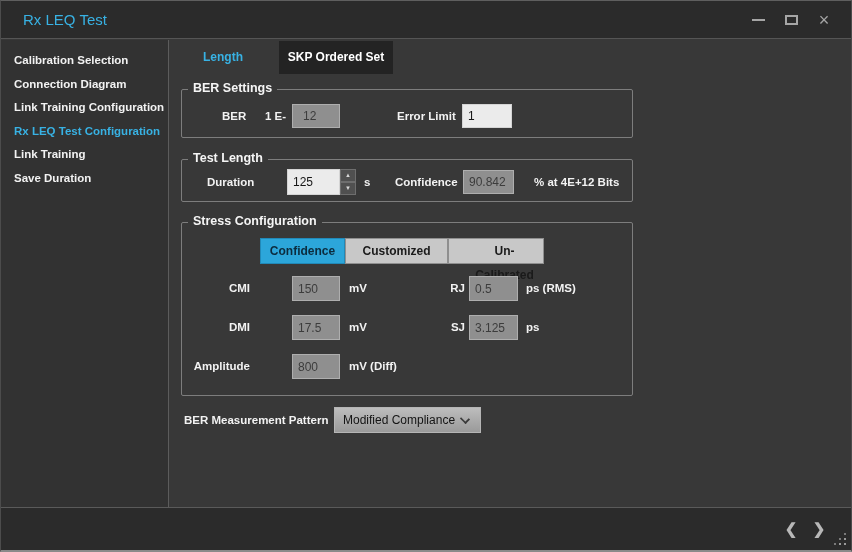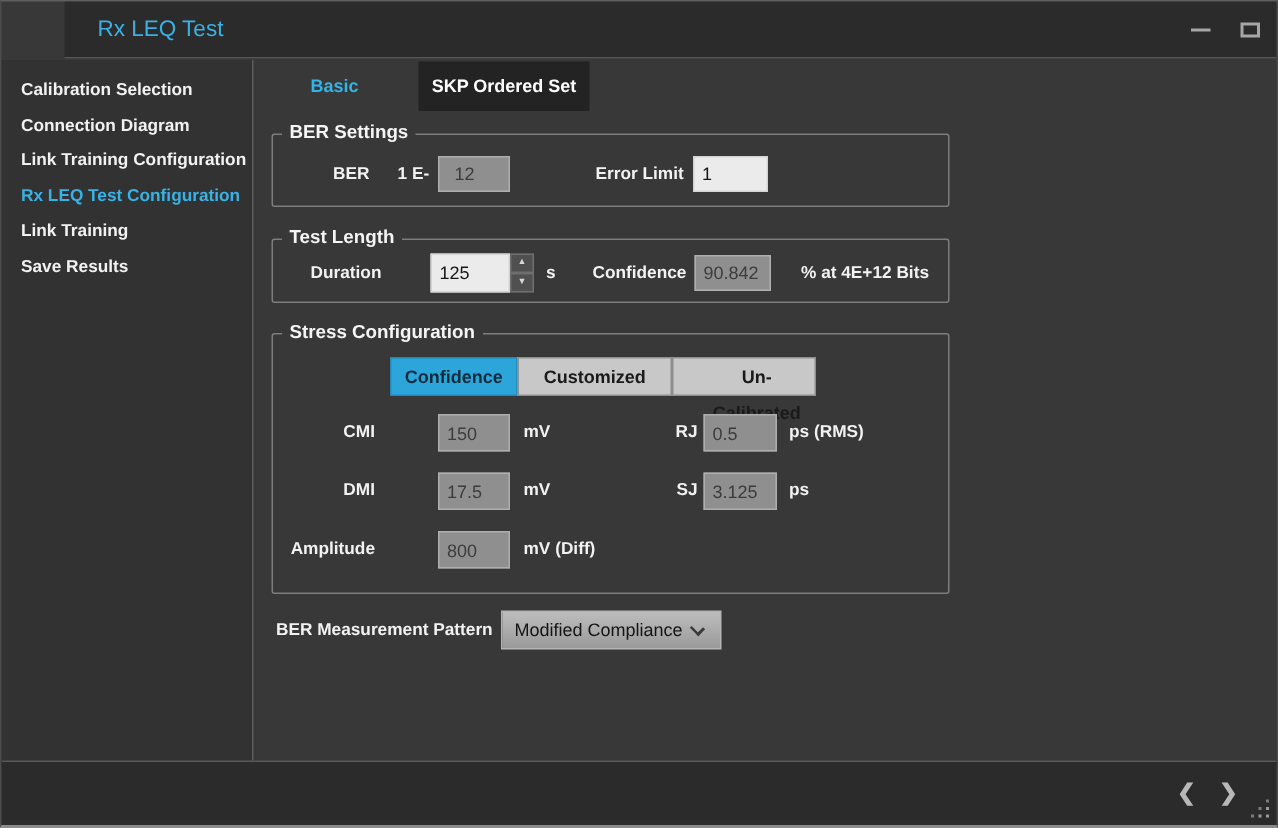--- a/index.html
+++ b/index.html
@@ -11,21 +11,21 @@
     background:#383838;
     border:1px solid #4c4c4c;
     border-top:1px solid #5f5f5f;
     border-bottom:2px solid #8a8a8a;
     overflow:hidden;
   }
 
   
   .titlebar{
     position:absolute; left:0; top:0; right:0; height:38px;
-    background:#2b2b2b; border-bottom:1px solid #555;margin-left:42px;
+    background:#2b2b2b; border-bottom:1px solid #555;
   }
   .title{
     position:absolute; left:22px; top:0; line-height:38px;
     color:#38b2e4; font-size:15px;
   }
   .win-btn{
     position:absolute; top:0; width:26px; height:37px;
     display:flex; align-items:center; justify-content:center;
     color:#a6a6a6; cursor:default;
   }
@@ -191,26 +191,26 @@
       <span class="close-glyph">×</span>
     </div>
   </div>
 
   <nav class="sidebar">
     <div class="side-item">Calibration Selection</div>
     <div class="side-item">Connection Diagram</div>
     <div class="side-item">Link Training Configuration</div>
     <div class="side-item active">Rx LEQ Test Configuration</div>
     <div class="side-item">Link Training</div>
-    <div class="side-item">Save Results</div>
+    <div class="side-item">Save Duration</div>
   </nav>
 
   <main class="content">
 
-    <div class="tab basic">Basic</div>
+    <div class="tab basic">Length</div>
     <div class="tab skp">SKP Ordered Set</div>
 
     <section class="groupbox gb-ber">
       <span class="legend">BER Settings</span>
       <span class="lbl ber-lbl">BER</span>
       <span class="lbl ber-prefix">1 E-</span>
       <input class="field gray ber-input" type="text" readonly="" value="12" style="">
       <span class="lbl el-lbl">Error Limit</span>
       <input class="field light el-input" type="text" value="1" style="">
     </section>

